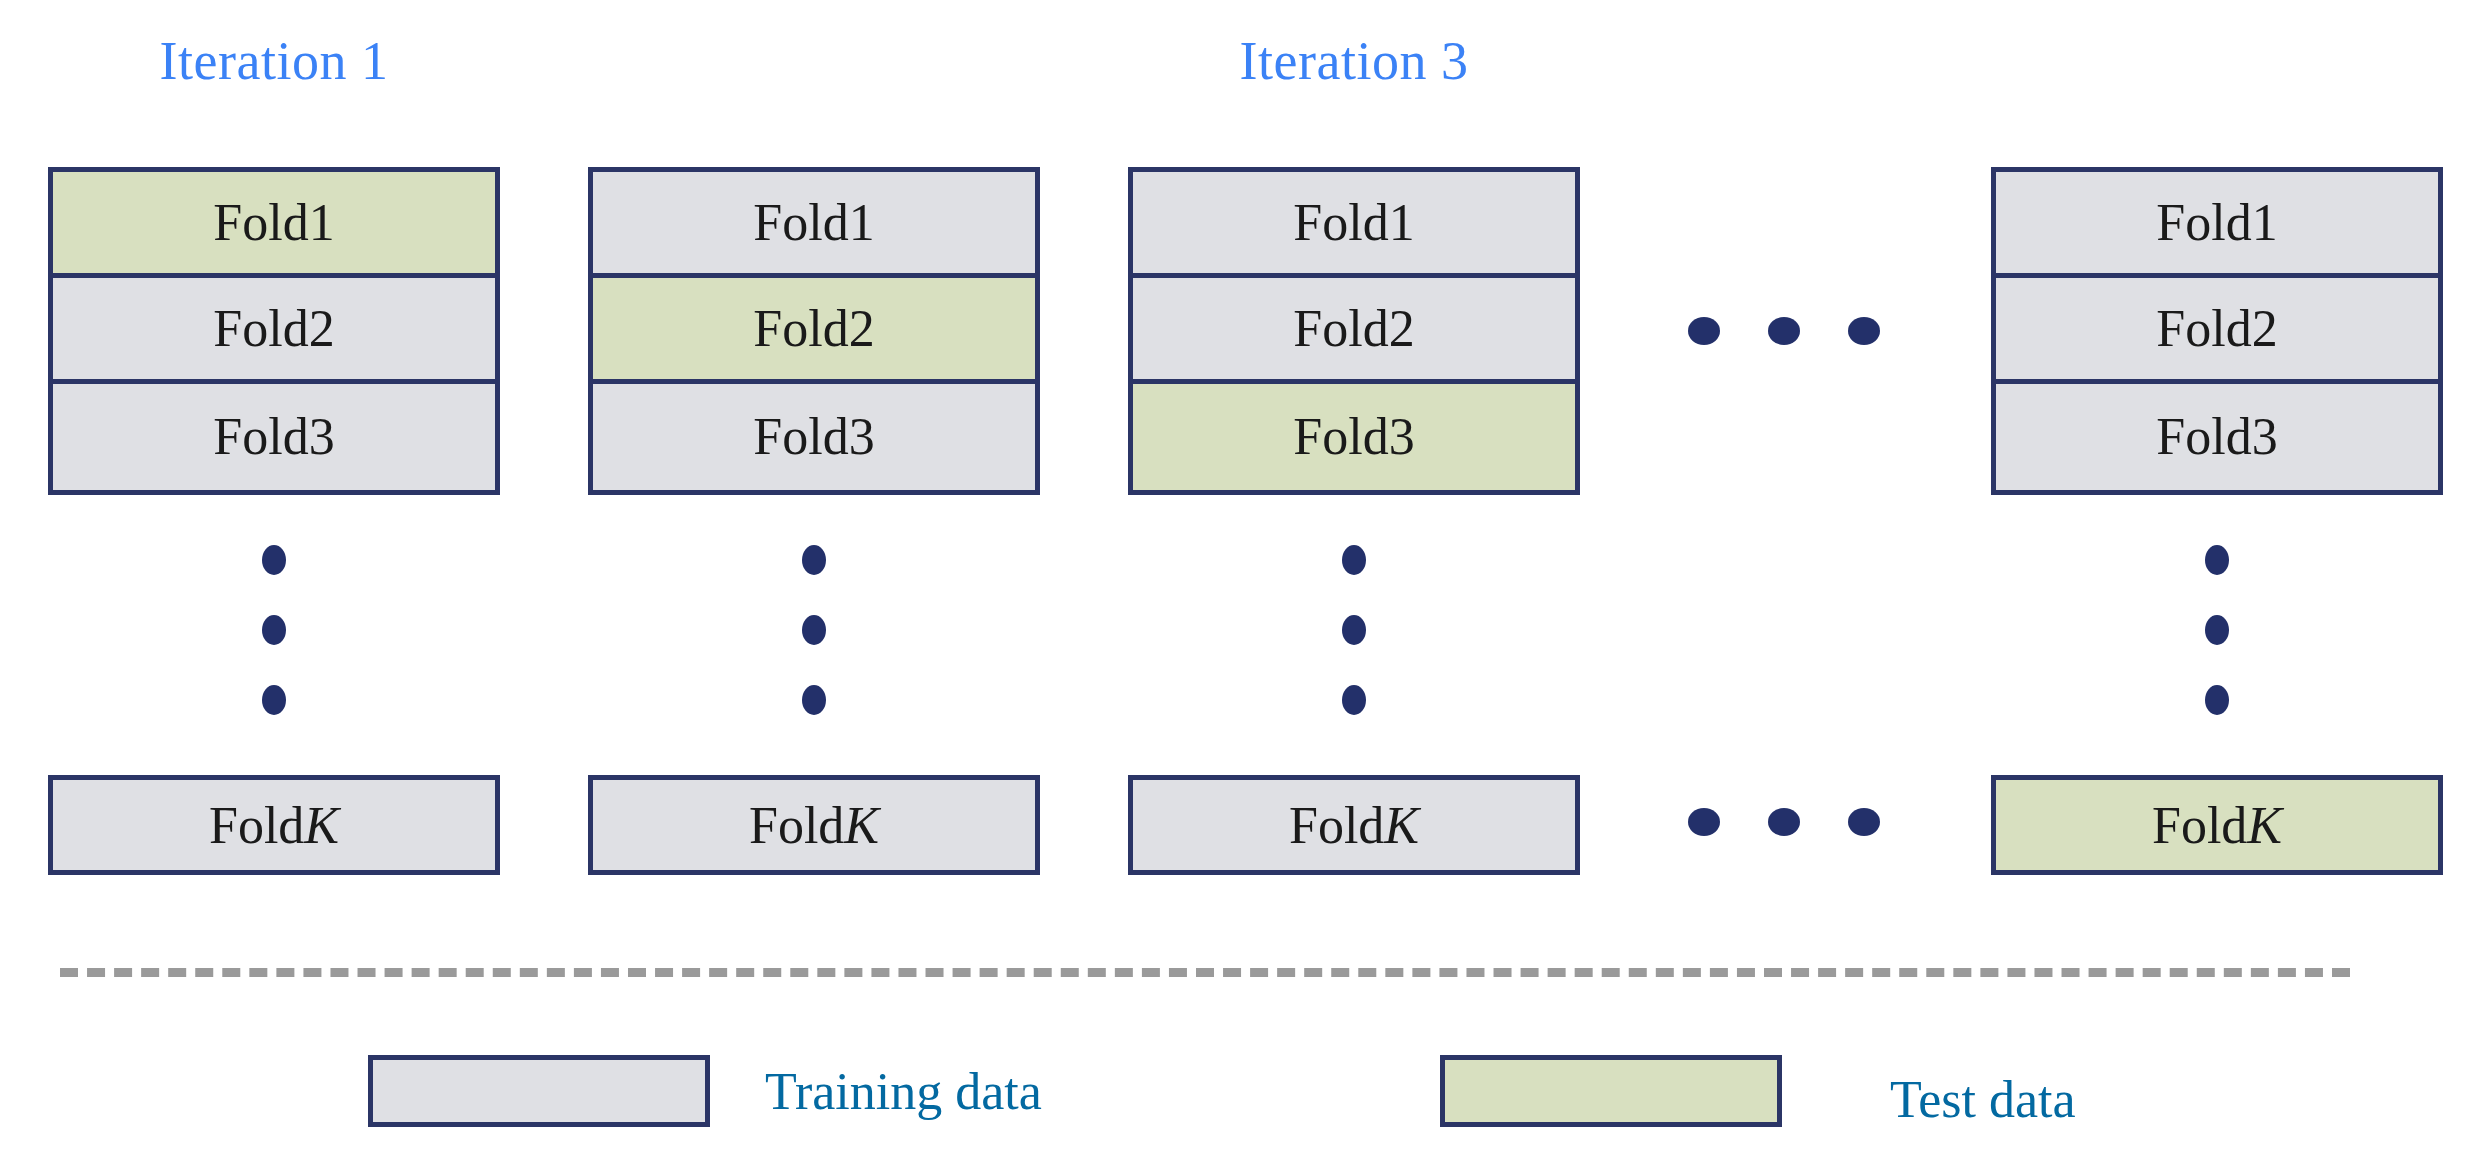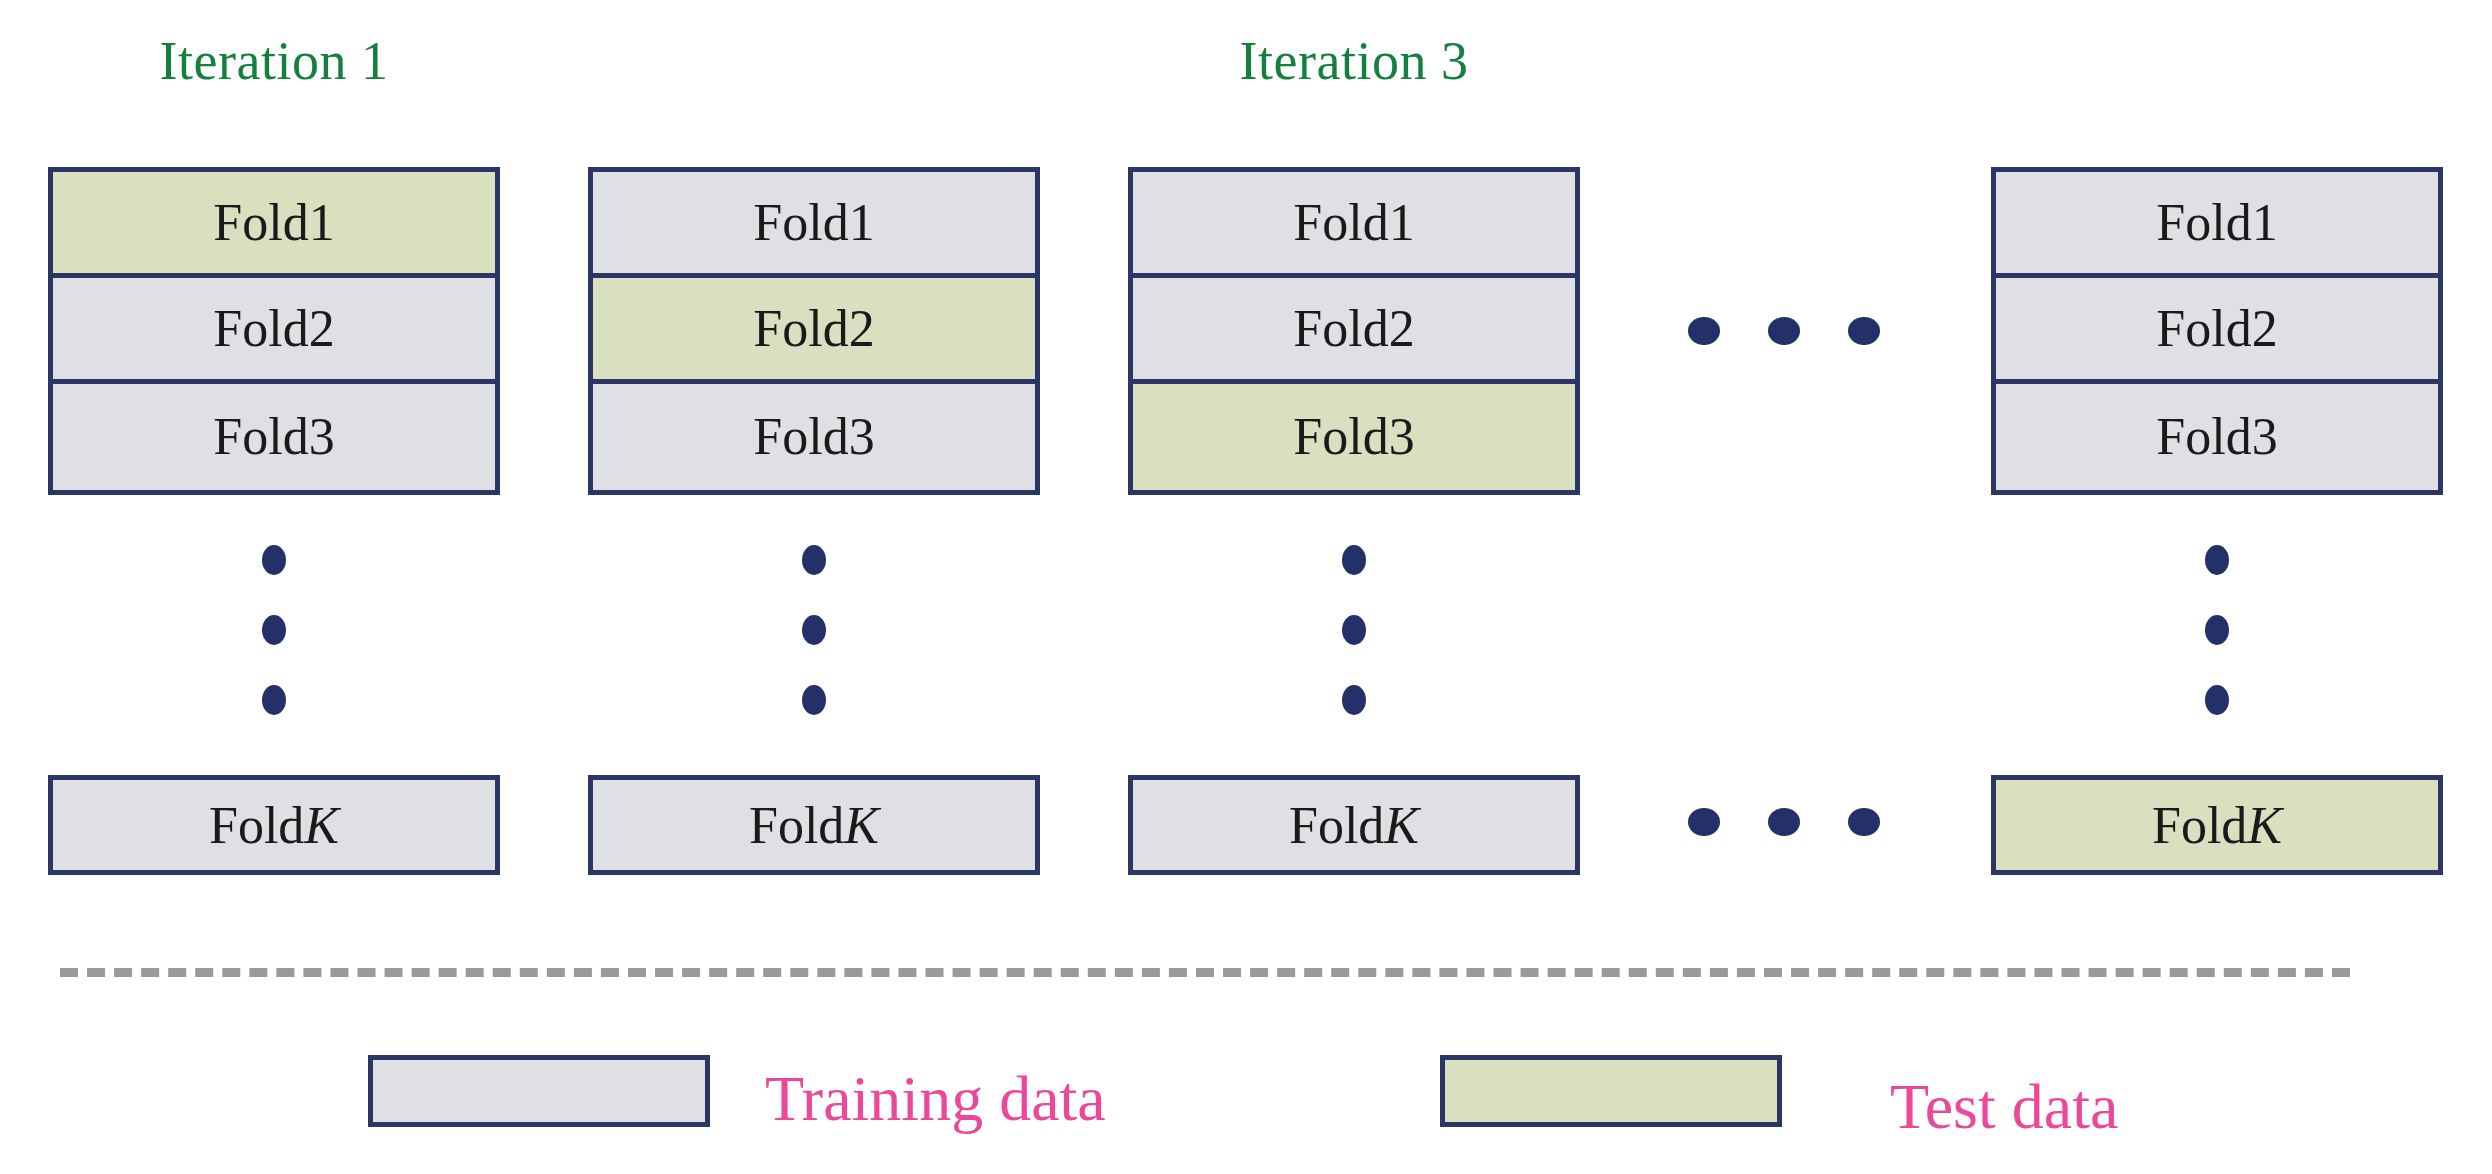--- a/index.html
+++ b/index.html
@@ -13,21 +13,21 @@
     height: 1174px;
     background: #ffffff;
     font-family: "Liberation Serif", "DejaVu Serif", serif;
     overflow: hidden;
   }
 
   .col-title {
     position: absolute;
     text-align: center;
     font-size: 54px;
-    color: #15803d;
+    color: #3b82f6;
     letter-spacing: 0.5px;
     white-space: nowrap;
   }
   .col-title .ital { font-style: italic; }
 
   
   .fold-stack {
     position: absolute;
     border: 5px solid #2b3566;
     box-sizing: border-box;
@@ -84,22 +84,22 @@
   
   .legend-swatch {
     position: absolute;
     box-sizing: border-box;
     border: 5px solid #2b3566;
     background: #dfe0e4;
   }
   .legend-swatch.test { background: #d8e0c0; }
   .legend-label {
     position: absolute;
-    font-size: 64px;
-    color: #ec4899;
+    font-size: 52px;
+    color: #0369a1;
     white-space: nowrap;
   }
 </style>
 </head>
 <body>
 
 <div id="canvas">
 
   <div class="col-title" style="left:48px; top:30px; width:452px;">
     <span>Iteration </span><span>1</span>

